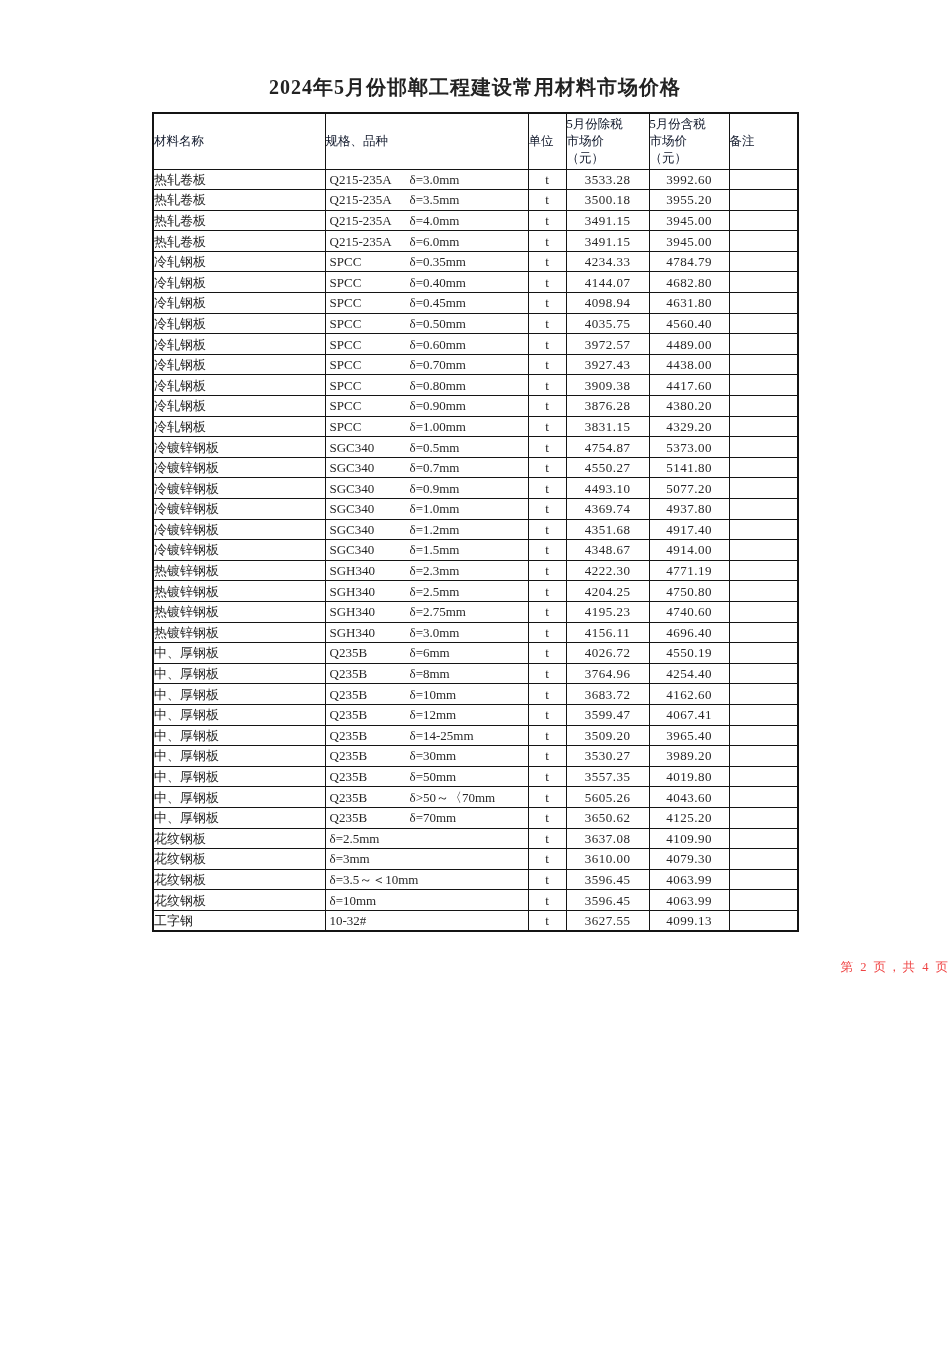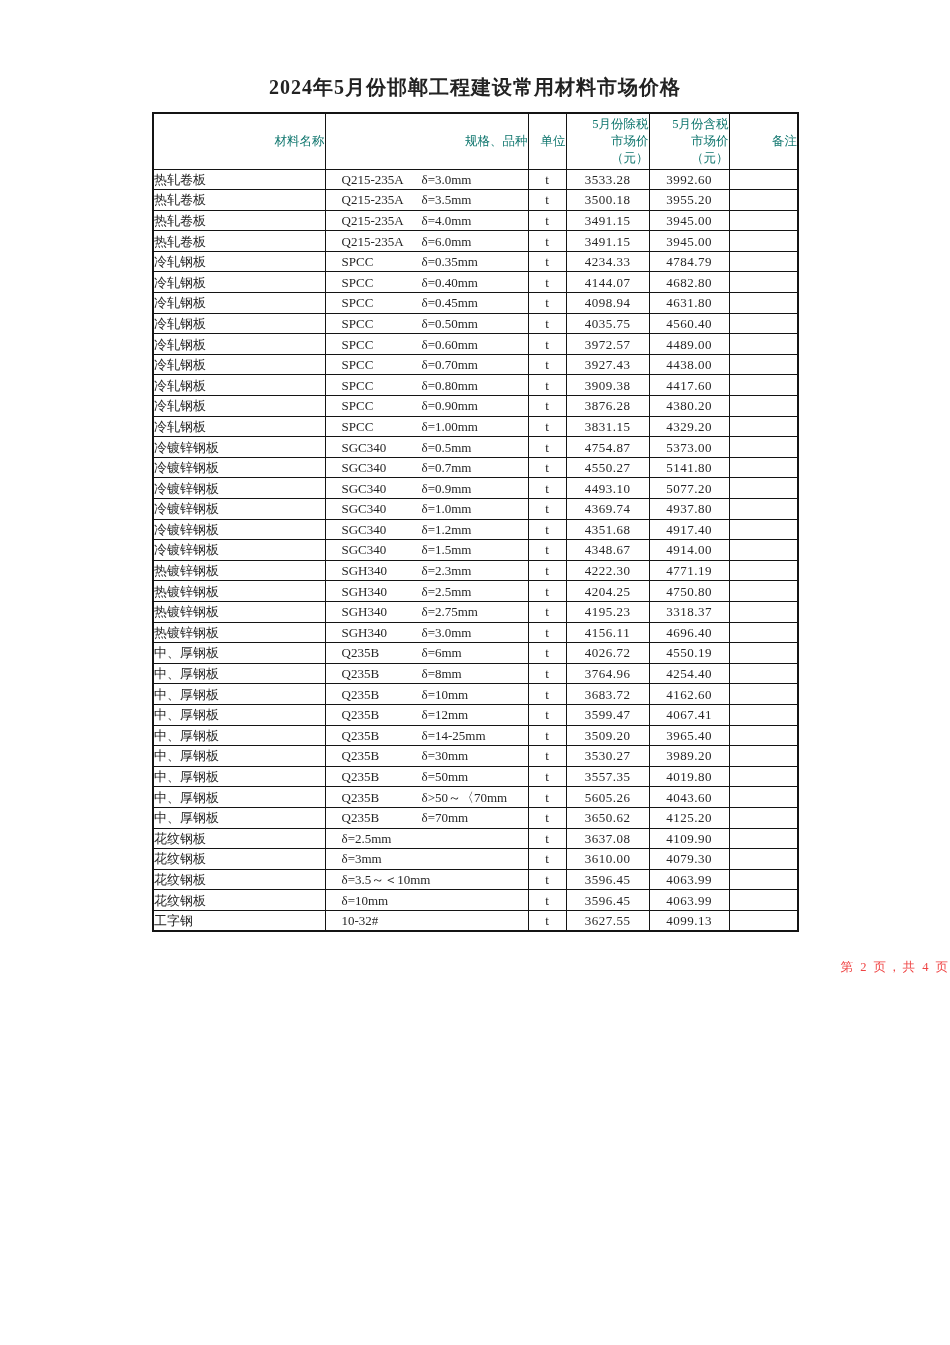--- a/index.html
+++ b/index.html
@@ -34,35 +34,35 @@
   }
   table.price-table th,
   table.price-table td {
     border: 1.5px solid #141414;
     overflow: hidden;
   }
   table.price-table th {
     height: 56px;
     font-size: 12.5px;
     font-weight: 500;
-    text-align: right;
+    text-align: left;
     vertical-align: middle;
     line-height: 1.35;
     white-space: pre-line;
-    color: #0f766e;
+    color: #0f172a;
   }
   table.price-table td {
     height: 20.6px;
     font-size: 13px;
     line-height: 1;
     vertical-align: middle;
     color: #262626;
   }
   td.c-material { text-align: left; }
-  td.c-spec     { text-align: left; padding-left: 16px; white-space: nowrap; }
+  td.c-spec     { text-align: left; padding-left: 4px; white-space: nowrap; }
   td.c-spec .grade { display: inline-block; min-width: 80px; }
   td.c-spec .size  { display: inline-block; }
   td.c-unit     { text-align: center; }
   td.c-price    { text-align: center; letter-spacing: 0.5px; }
   td.c-remark   { }
   .page-footer {
     position: absolute;
     top: 959px;
     left: 0;
     width: 950px;
@@ -269,21 +269,21 @@
           <td class="c-unit">t</td>
           <td class="c-price">4204.25</td>
           <td class="c-price">4750.80</td>
           <td class="c-remark"></td>
         </tr>
         <tr>
           <td class="c-material">热镀锌钢板</td>
           <td class="c-spec"><span class="grade">SGH340</span><span class="size">δ=2.75mm</span></td>
           <td class="c-unit">t</td>
           <td class="c-price">4195.23</td>
-          <td class="c-price">3318.37</td>
+          <td class="c-price">4740.60</td>
           <td class="c-remark"></td>
         </tr>
         <tr>
           <td class="c-material">热镀锌钢板</td>
           <td class="c-spec"><span class="grade">SGH340</span><span class="size">δ=3.0mm</span></td>
           <td class="c-unit">t</td>
           <td class="c-price">4156.11</td>
           <td class="c-price">4696.40</td>
           <td class="c-remark"></td>
         </tr>

